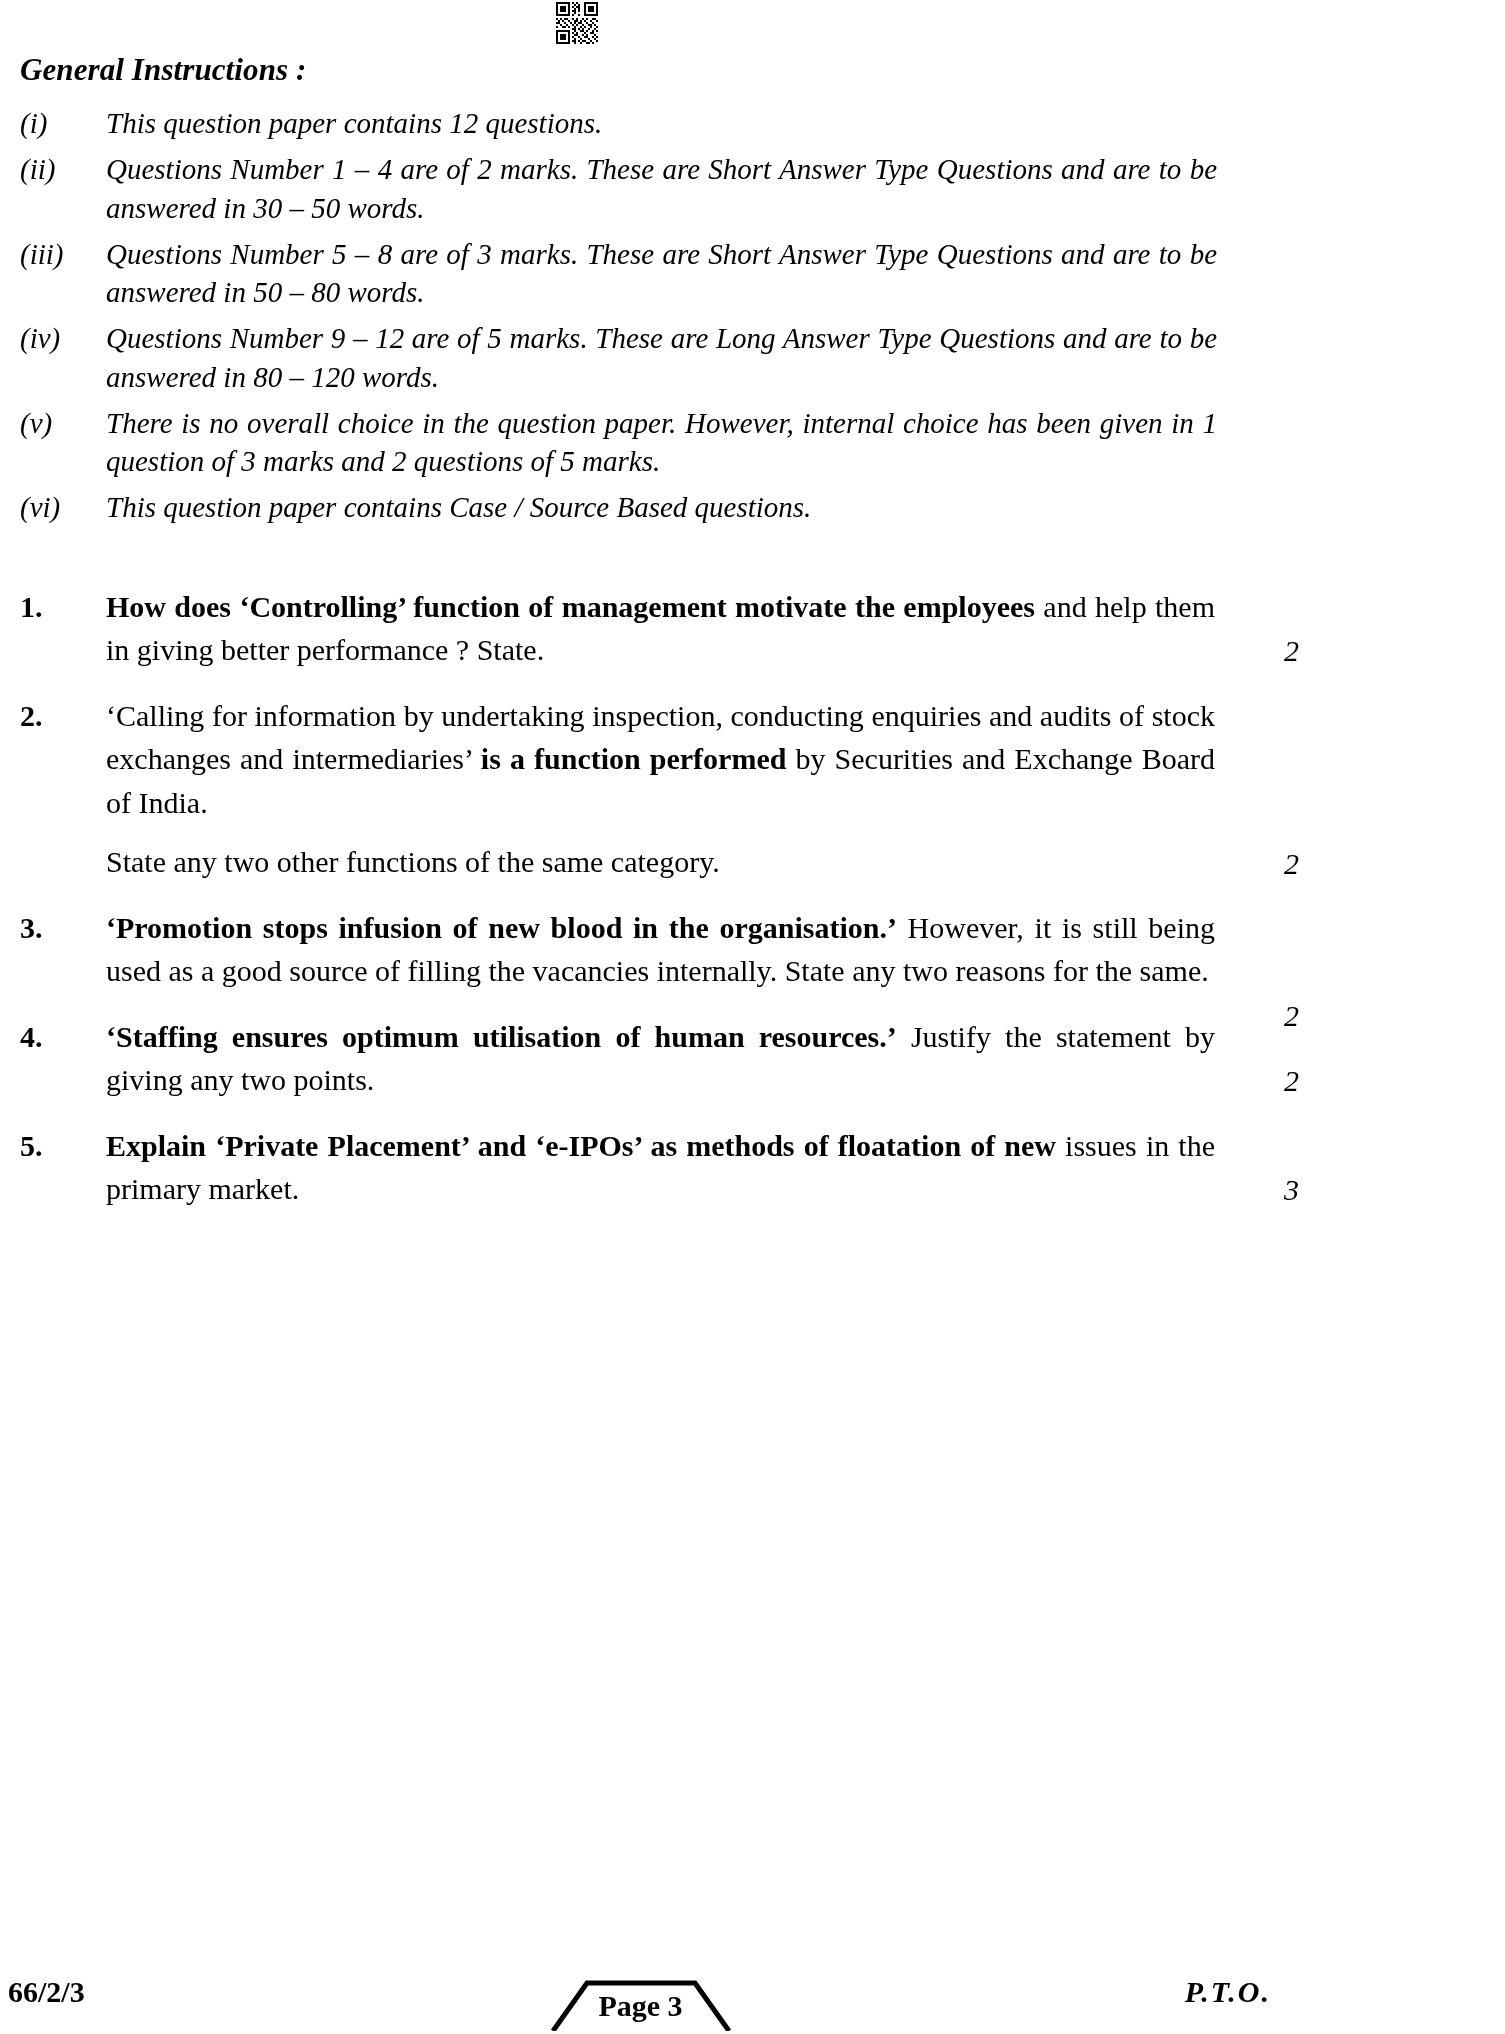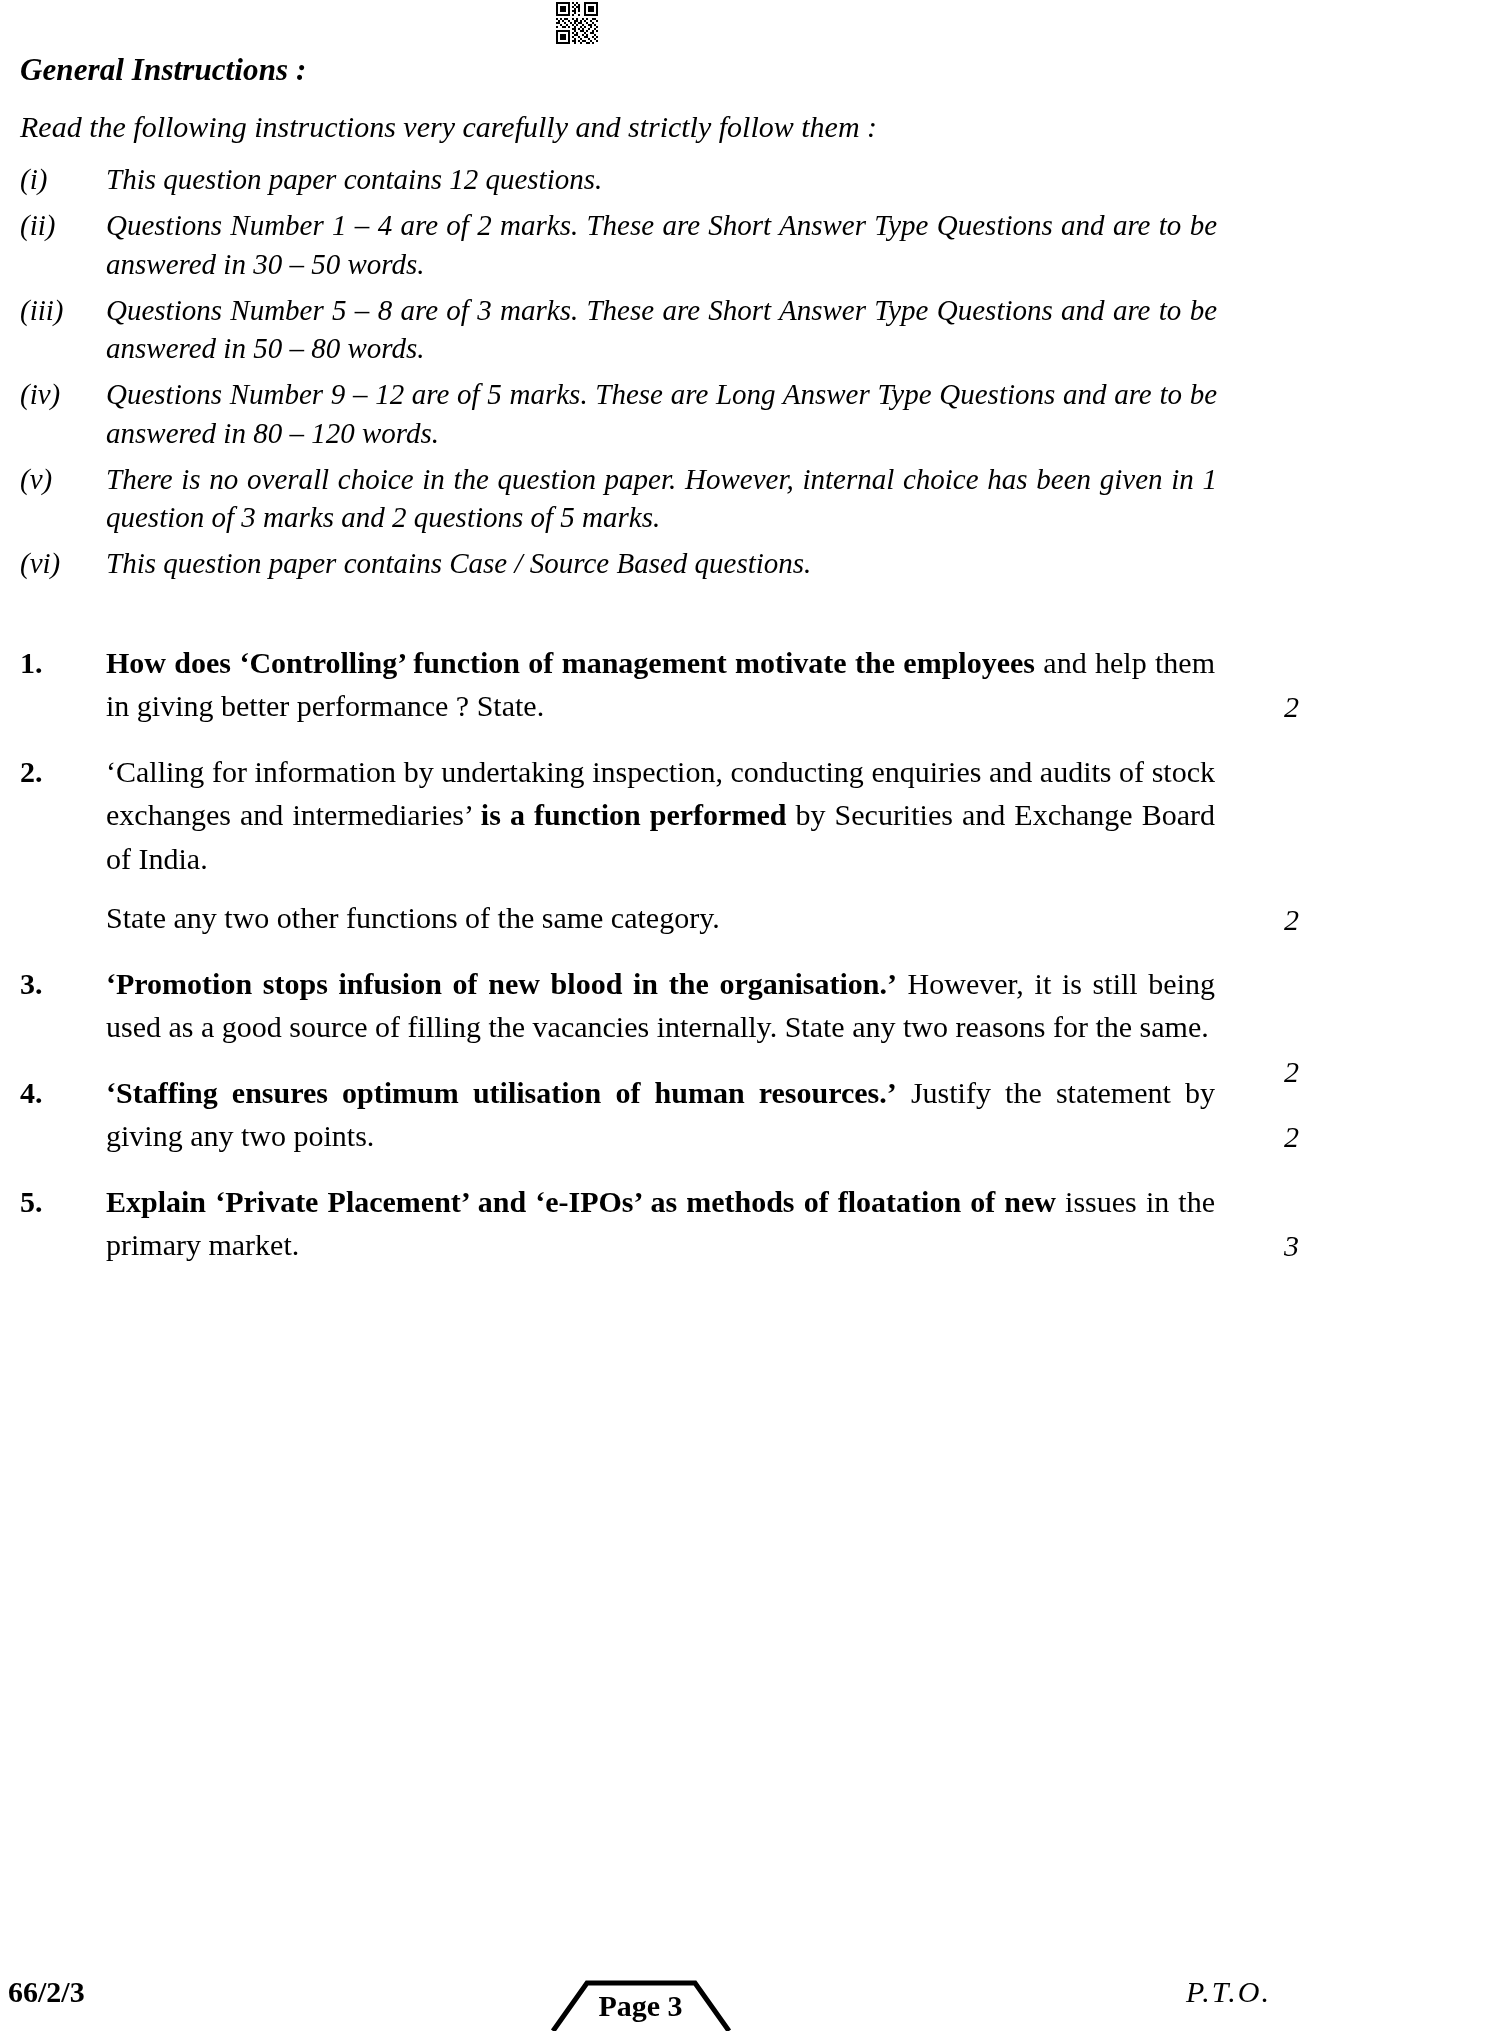--- a/index.html
+++ b/index.html
@@ -145,21 +145,21 @@
     top: 0px;
     font-size: 30px;
     font-weight: bold;
     font-family: "Liberation Serif", "DejaVu Serif", serif;
   }
   .footer-pto {
     position: absolute;
     right: 10px;
     top: 0px;
     font-size: 30px;
-    font-weight: normal;
+    font-weight: bold;
     font-style: italic;
     letter-spacing: 2px;
   }
   .page-badge {
     position: absolute;
     left: 50%;
     transform: translateX(-50%);
     top: -8px;
     width: 200px;
     height: 64px;
@@ -287,21 +287,20 @@
         <rect x="15" y="20" width="2" height="1"></rect>
           <rect x="18" y="20" width="1" height="1"></rect>
       </g>
     </svg>
   </div>
 
   <div class="content">
 
     <div class="gi-title">General Instructions :</div>
 
-    <div class="gi-lead">Read the following instructions very carefully and strictly follow them :</div>
 
     <div class="instr-list">
       <div class="instr-row">
         <div class="instr-num">(i)</div>
         <div class="instr-text">This question paper contains <b>12</b> questions.</div>
       </div>
       <div class="instr-row">
         <div class="instr-num">(ii)</div>
         <div class="instr-text">Questions Number <b>1 – 4</b> are of <b>2</b> marks. These are Short Answer Type Questions and are to be answered in 30 – 50 words.</div>
       </div>

